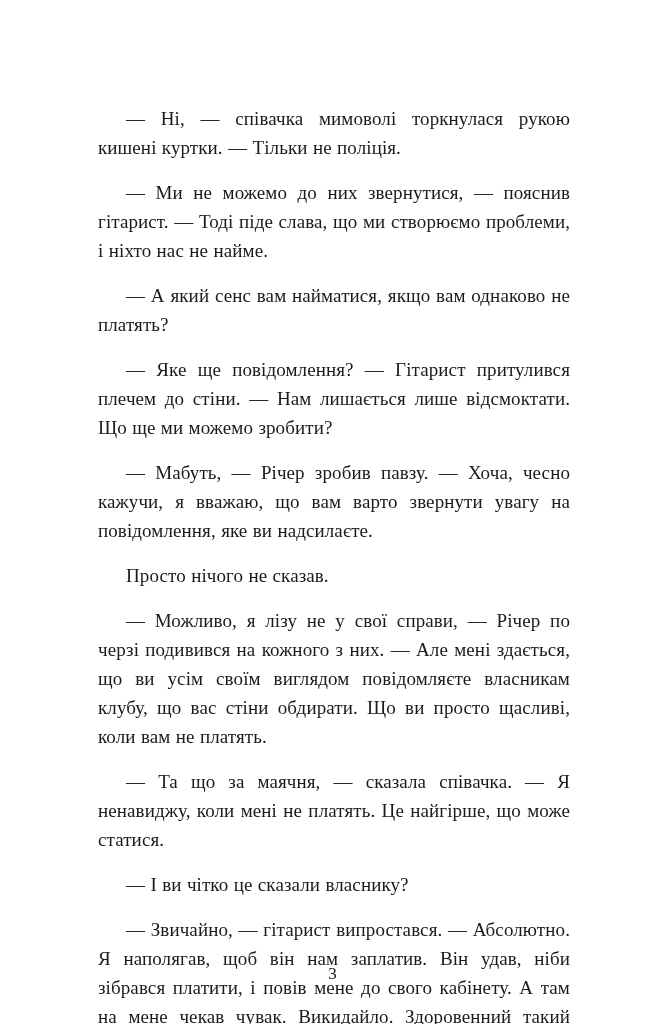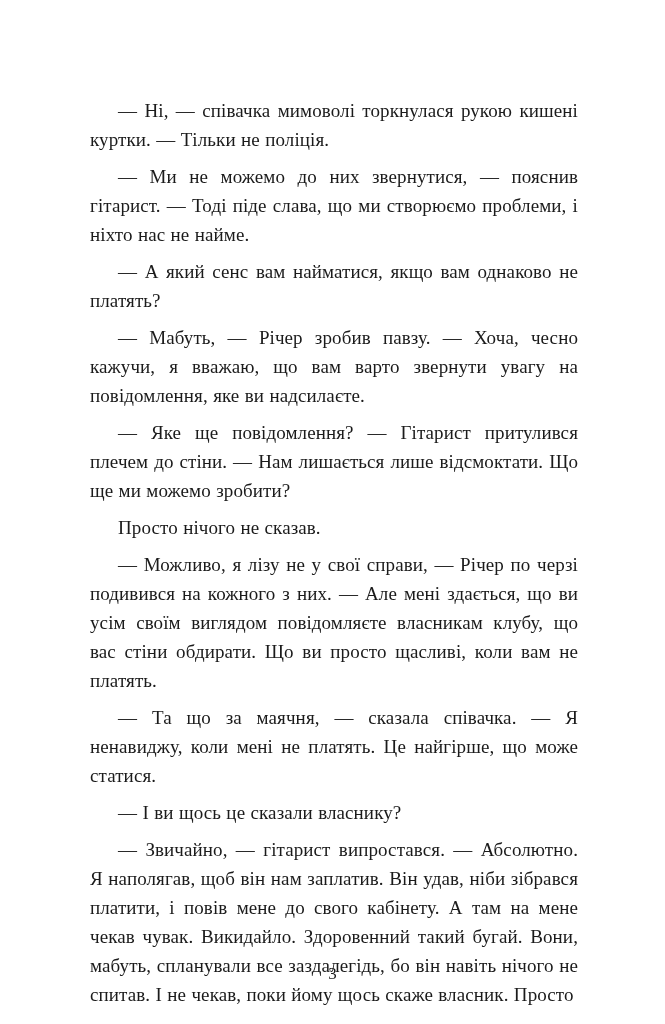--- a/index.html
+++ b/index.html
@@ -13,21 +13,21 @@
       height: 1024px;
       margin: 0 auto;
       background: #ffffff;
       box-sizing: border-box;
       padding: 88px 79px 0 82px;
       font-family: "Liberation Serif", "DejaVu Serif", serif;
       color: #1b1b1b;
       overflow: hidden;
     }
     .text-body p.para {
-      margin: 8px;
+      margin: 16px;
       padding: 0;
       text-indent: 28px;
       text-align: justify;
       font-size: 19px;
       line-height: 29px;
       letter-spacing: 0.1px;
       word-spacing: 0.5px;
     }
     .page-number {
       position: absolute;
@@ -42,22 +42,22 @@
     }
   </style>
 </head>
 <body>
 
 <div class="book-page">
   <div class="text-body">
       <p class="para">— Ні, — співачка мимоволі торкнулася рукою кишені куртки. — Тільки не поліція.</p>
       <p class="para">— Ми не можемо до них звернутися, — пояснив гітарист. — Тоді піде слава, що ми створюємо проблеми, і ніхто нас не найме.</p>
       <p class="para">— А який сенс вам найматися, якщо вам однаково не платять?</p>
+      <p class="para">— Яке ще повідомлення? — Гітарист притулився плечем до стіни. — Нам лишається лише відсмоктати. Що ще ми можемо зробити?</p>
       <p class="para">— Мабуть, — Річер зробив павзу. — Хоча, чесно кажучи, я вважаю, що вам варто звернути увагу на повідомлення, яке ви надсилаєте.</p>
-      <p class="para">— Яке ще повідомлення? — Гітарист притулився плечем до стіни. — Нам лишається лише відсмоктати. Що ще ми можемо зробити?</p>
       <p class="para">Просто нічого не сказав.</p>
       <p class="para">— Можливо, я лізу не у свої справи, — Річер по черзі подивився на кожного з них. — Але мені здається, що ви усім своїм виглядом повідомляєте власникам клубу, що вас стіни обдирати. Що ви просто щасливі, коли вам не платять.</p>
       <p class="para">— Та що за маячня, — сказала співачка. — Я ненавиджу, коли мені не платять. Це найгірше, що може статися.</p>
-      <p class="para">— І ви щось це сказали власнику?</p>
+      <p class="para">— І ви чітко це сказали власнику?</p>
       <p class="para">— Звичайно, — гітарист випростався. — Абсолютно. Я наполягав, щоб він нам заплатив. Він удав, ніби зібрався платити, і повів мене до свого кабінету. А там на мене чекав чувак. Викидайло. Здоровенний такий бугай. Вони, мабуть, спланували все заздалегідь, бо він навіть нічого не спитав. І не чекав, поки йому щось скаже власник. Просто</p>
     </div>
   <div class="page-number">3</div>
 </div>
 
 </body></html>

